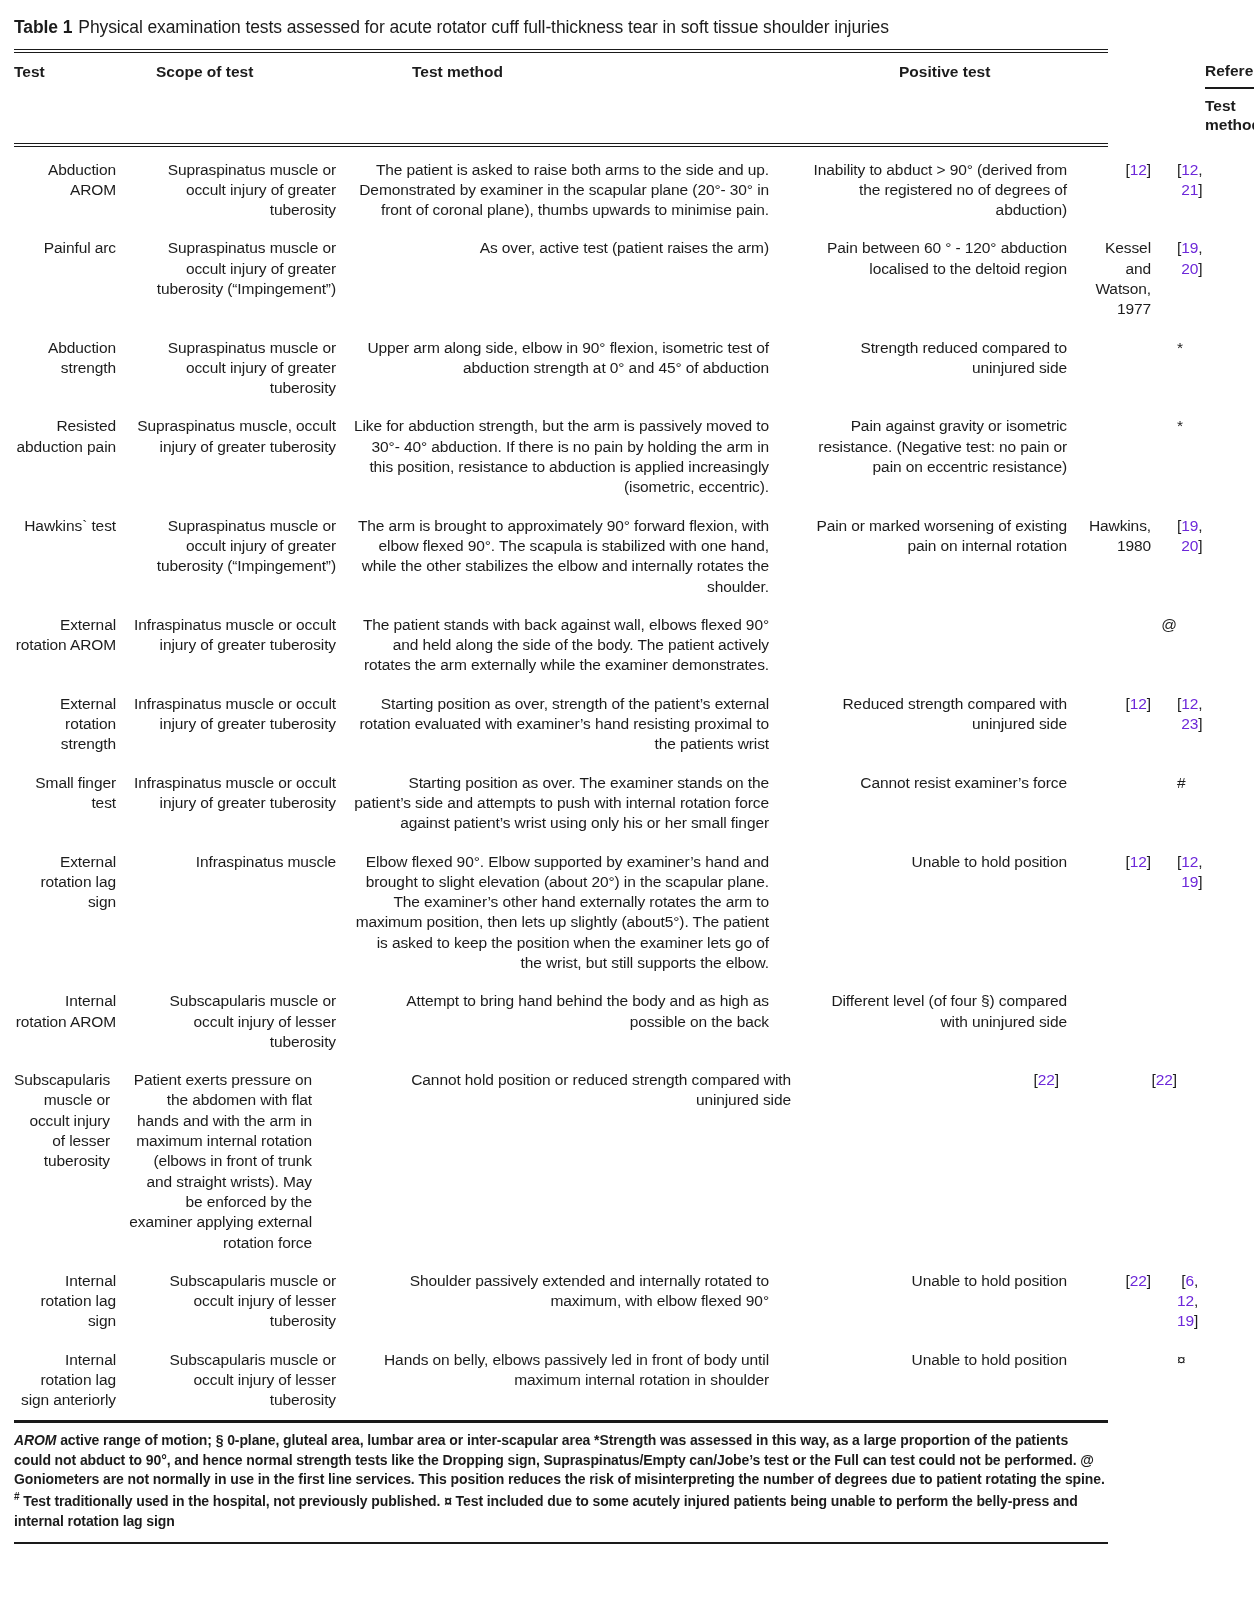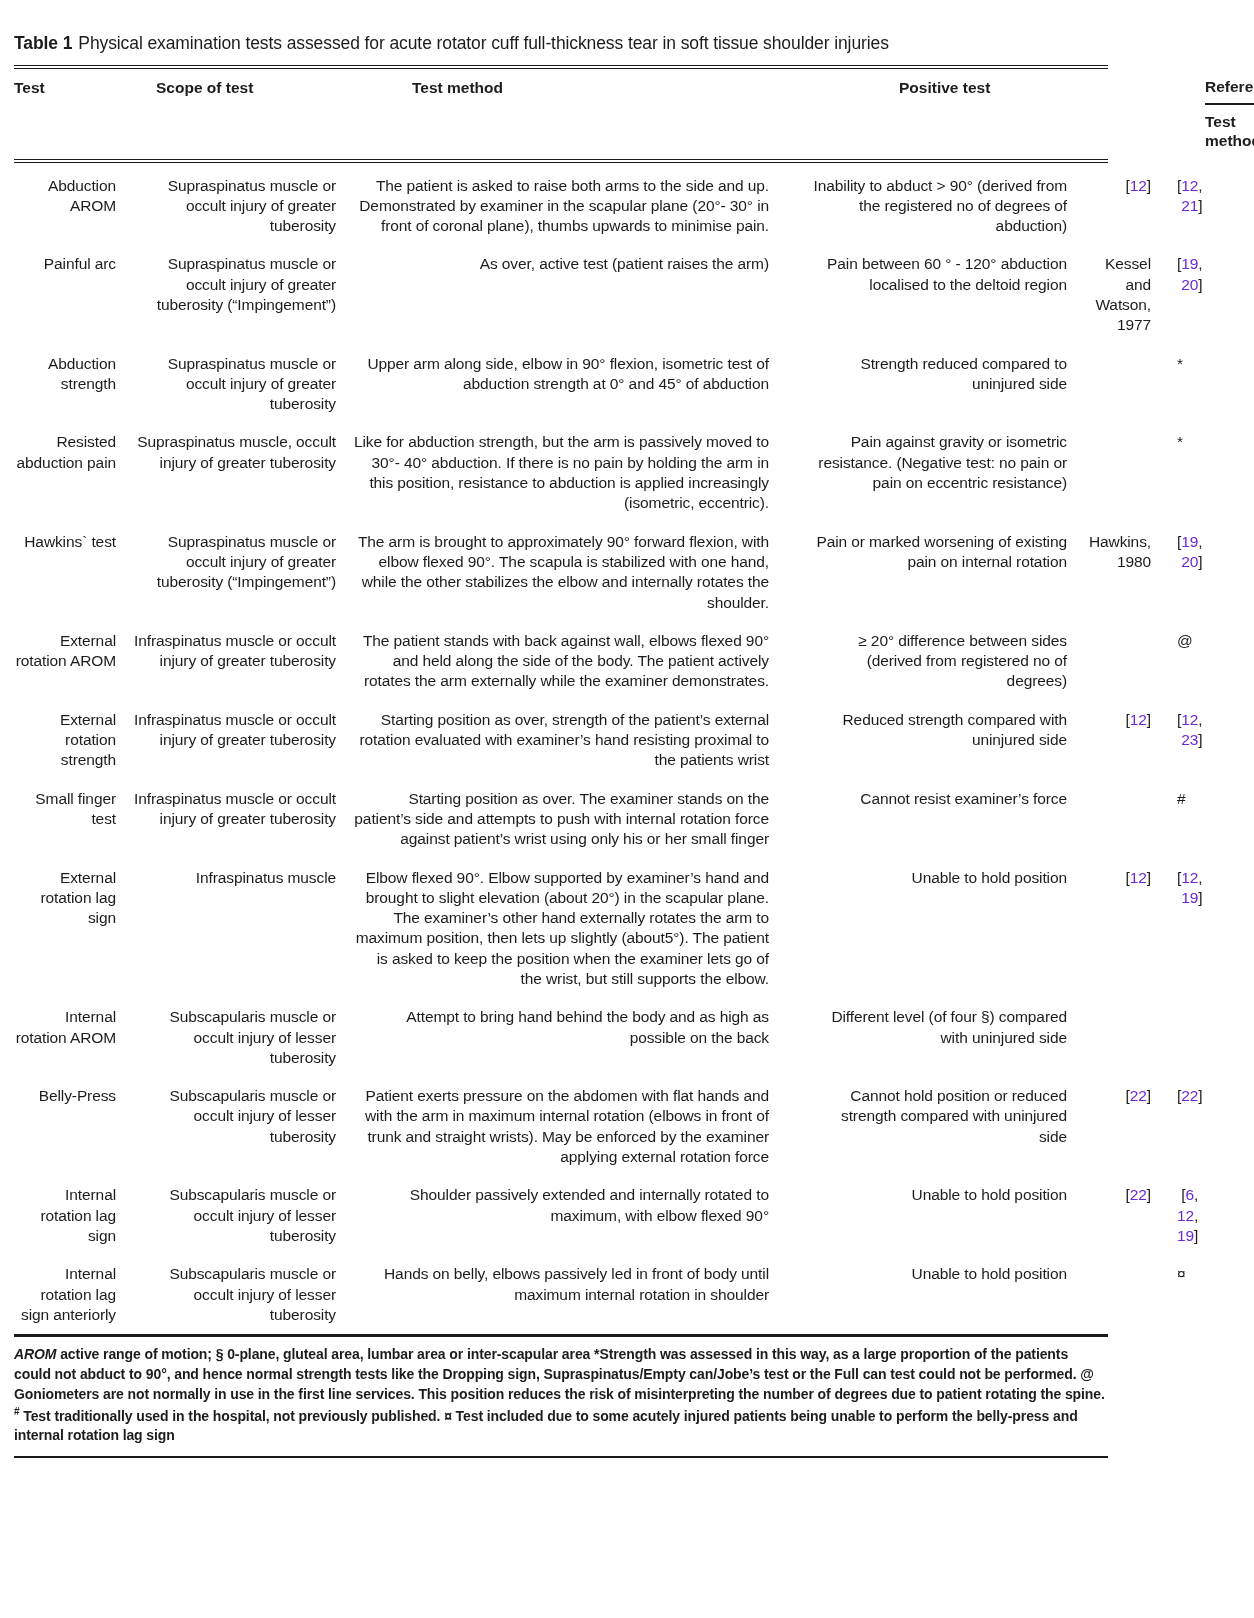--- a/index.html
+++ b/index.html
@@ -3,21 +3,21 @@
 <meta charset="utf-8">
 <style>
   html,body{margin:0;padding:0;background:#ffffff;}
   body{
     font-family:"Liberation Sans","DejaVu Sans",sans-serif;
     color:#1c1c1c;
   }
   .page{
     width:1122px;
     box-sizing:border-box;
-    padding:28px 14px 0 14px;
+    padding:12px 14px 0 14px;
   }
   .title{
     font-size:17.5px;
     line-height:1.3;
     margin:4px 0 10px 0;
     letter-spacing:-0.1px;
   }
   .title-label{font-weight:700;margin-right:6px;}
   .rule-top{border-top:4px double #1a1a1a;height:0;}
 
@@ -148,21 +148,20 @@
         <div class="cell c2">Supraspinatus muscle or occult injury of greater tuberosity (“Impingement”)</div>
         <div class="cell c3">The arm is brought to approximately 90° forward flexion, with elbow flexed 90°. The scapula is stabilized with one hand, while the other stabilizes the elbow and internally rotates the shoulder.</div>
         <div class="cell c4">Pain or marked worsening of existing pain on internal rotation</div>
         <div class="cell c5">Hawkins, 1980</div>
         <div class="cell c6"><span>[</span><span class="cite-num">19</span><span>, </span><span class="cite-num">20</span><span>]</span></div>
       </div>
       <div class="grid row">
         <div class="cell c1">External rotation AROM</div>
         <div class="cell c2">Infraspinatus muscle or occult injury of greater tuberosity</div>
         <div class="cell c3">The patient stands with back against wall, elbows flexed 90° and held along the side of the body. The patient actively rotates the arm externally while the examiner demonstrates.</div>
-        <div class="cell c4">≥ 20° difference between sides (derived from registered no of degrees)</div>
         <div class="cell c5"></div>
         <div class="cell c6">@</div>
       </div>
       <div class="grid row">
         <div class="cell c1">External rotation strength</div>
         <div class="cell c2">Infraspinatus muscle or occult injury of greater tuberosity</div>
         <div class="cell c3">Starting position as over, strength of the patient’s external rotation evaluated with examiner’s hand resisting proximal to the patients wrist</div>
         <div class="cell c4">Reduced strength compared with uninjured side</div>
         <div class="cell c5"><span>[</span><span class="cite-num">12</span><span>]</span></div>
         <div class="cell c6"><span>[</span><span class="cite-num">12</span><span>, </span><span class="cite-num">23</span><span>]</span></div>
@@ -185,21 +184,20 @@
       </div>
       <div class="grid row">
         <div class="cell c1">Internal rotation AROM</div>
         <div class="cell c2">Subscapularis muscle or occult injury of lesser tuberosity</div>
         <div class="cell c3">Attempt to bring hand behind the body and as high as possible on the back</div>
         <div class="cell c4">Different level (of four §) compared with uninjured side</div>
         <div class="cell c5"></div>
         <div class="cell c6"></div>
       </div>
       <div class="grid row">
-        <div class="cell c1">Belly-Press</div>
         <div class="cell c2">Subscapularis muscle or occult injury of lesser tuberosity</div>
         <div class="cell c3">Patient exerts pressure on the abdomen with flat hands and with the arm in maximum internal rotation (elbows in front of trunk and straight wrists). May be enforced by the examiner applying external rotation force</div>
         <div class="cell c4">Cannot hold position or reduced strength compared with uninjured side</div>
         <div class="cell c5"><span>[</span><span class="cite-num">22</span><span>]</span></div>
         <div class="cell c6"><span>[</span><span class="cite-num">22</span><span>]</span></div>
       </div>
       <div class="grid row">
         <div class="cell c1">Internal rotation lag sign</div>
         <div class="cell c2">Subscapularis muscle or occult injury of lesser tuberosity</div>
         <div class="cell c3">Shoulder passively extended and internally rotated to maximum, with elbow flexed 90°</div>

